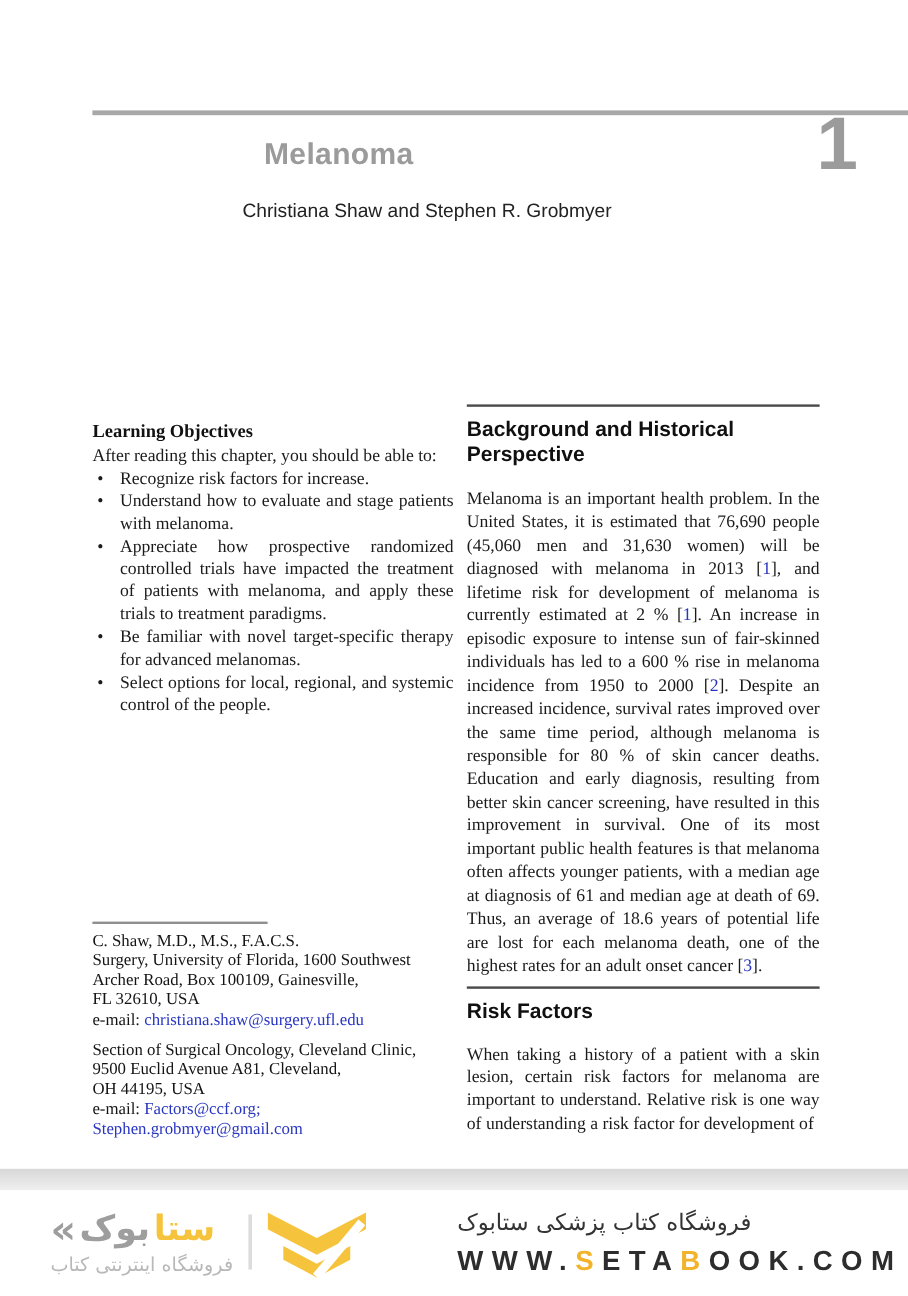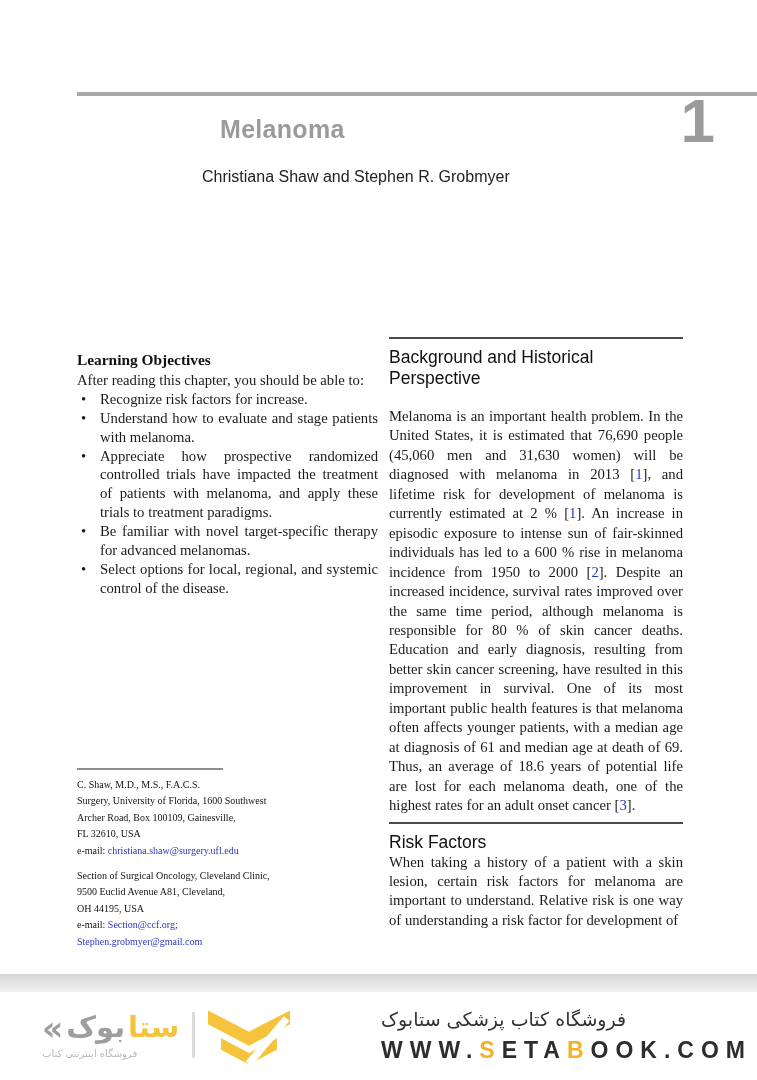--- a/index.html
+++ b/index.html
@@ -24,49 +24,49 @@
   .col-left  { position:absolute; left:77px;  width:301px; }
   .col-right { position:absolute; left:389px; width:294px; }
 
   .objectives { top:351px; font-size:14.7px; line-height:18.9px; }
   .obj-heading { font-weight:bold; font-size:15.4px; margin:0 0 1px 0; color:#111; }
   .obj-intro { white-space:nowrap; }
   .obj-list { margin:0; padding:0; list-style:none; }
   .obj-list li { position:relative; padding-left:23px; text-align:justify; }
   .obj-list li::before { content:"\2022"; position:absolute; left:4px; }
 
-  .footnotes { top:768px; font-size:10px; line-height:16.4px; color:#131313; }
+  .footnotes { top:768px; font-size:14px; line-height:16.4px; color:#131313; }
   .fn-rule { width:146px; height:2px; background:#8f8f8f; margin-bottom:7px; }
   .fn-block { white-space:nowrap; }
   .fn-block + .fn-block { margin-top:9px; }
   .link, a.link { color:var(--link-blue,#2936c1); text-decoration:none; }
 
   .sec-block .sec-rule { height:2px; background:#4a4a4a; margin-bottom:8px; }
-  .sec-heading { font-family:"Liberation Sans",sans-serif; font-weight:normal;
+  .sec-heading { font-family:"Liberation Sans",sans-serif; font-weight:bold;
     font-size:17.5px; line-height:20.5px; margin:0; color:#101010; }
   .bg-block { top:337px; }
   .rf-block { top:822px; }
   .para { text-align:justify; font-size:14.7px; line-height:19.45px; }
   .bg-block .para { margin-top:19px; }
-  .rf-block .para { }
+  .rf-block .para { margin-top:17px; }
   .para .cite { color:var(--link-blue,#2936c1); }
 
   
   .prefooter-shade { position:absolute; left:0; top:974px; width:100%; height:18px;
     background:linear-gradient(to bottom,#d7d7d7,#f0f0f0); }
   .footer { position:absolute; left:0; top:992px; width:100%; height:88px; background:#ffffff; }
 
   .footer-left { position:absolute; left:42px; top:10px; display:flex;
     align-items:center; gap:13px; }
   .wordmark { display:flex; align-items:center; gap:3px;
     font-family:"DejaVu Sans",sans-serif; font-weight:bold; font-size:29px; line-height:1.1; }
   .wm-chev { color:var(--wordmark-gray,#9e9e9e); font-size:33px; line-height:1; }
   .wm-gray { color:var(--wordmark-gray,#9e9e9e); }
   .wm-gold { color:var(--brand-yellow,#f6c33d); }
-  .tagline { font-family:"DejaVu Sans",sans-serif; font-size:10px;
+  .tagline { font-family:"DejaVu Sans",sans-serif; font-size:16px;
     color:var(--tagline-gray,#b8b8b8); direction:rtl; text-align:left; margin-top:3px; }
   .logo-divider { width:3px; height:46px; background:#dcdcdc; }
   .emblem { color:var(--brand-yellow,#f6c33d); }
   .emblem svg { display:block; }
 
   .footer-right { position:absolute; right:12px; top:16px; text-align:left; }
   .persian-title { font-family:"DejaVu Sans",sans-serif; font-size:19px;
     color:#333; direction:rtl; }
   .site-url { margin-top:7px; font-family:"Liberation Sans",sans-serif;
     font-weight:bold; font-size:23px; letter-spacing:7px; margin-right:-7px;
@@ -84,38 +84,38 @@
   <div class="authors">Christiana Shaw and Stephen R. Grobmyer</div>
 
   <div class="col-left objectives">
     <p class="obj-heading">Learning Objectives</p>
     <div class="obj-intro">After reading this chapter, you should be able to:</div>
     <ul class="obj-list">
       <li>Recognize risk factors for increase.</li>
       <li>Understand how to evaluate and stage patients with melanoma.</li>
       <li>Appreciate how prospective randomized controlled trials have impacted the treatment of patients with melanoma, and apply these trials to treatment paradigms.</li>
       <li>Be familiar with novel target-specific therapy for advanced melanomas.</li>
-      <li>Select options for local, regional, and systemic control of the disease.</li>
+      <li>Select options for local, regional, and systemic control of the people.</li>
     </ul>
   </div>
 
   <div class="col-left footnotes">
     <div class="fn-rule"></div>
     <div class="fn-block">
       <div>C. Shaw, M.D., M.S., F.A.C.S.</div>
       <div>Surgery, University of Florida, 1600 Southwest</div>
       <div>Archer Road, Box 100109, Gainesville,</div>
       <div>FL 32610, USA</div>
       <div><span>e-mail: </span><a href="#" class="link">christiana.shaw@surgery.ufl.edu</a></div>
     </div>
     <div class="fn-block">
       <div>Section of Surgical Oncology, Cleveland Clinic,</div>
       <div>9500 Euclid Avenue A81, Cleveland,</div>
       <div>OH 44195, USA</div>
-      <div><span>e-mail: </span><a href="#" class="link">Section@ccf.org;</a></div>
+      <div><span>e-mail: </span><a href="#" class="link">Factors@ccf.org;</a></div>
       <div><a href="#" class="link">Stephen.grobmyer@gmail.com</a></div>
     </div>
   </div>
 
   <div class="col-right sec-block bg-block">
     <div class="sec-rule"></div>
     <h2 class="sec-heading">Background and Historical Perspective</h2>
     <div class="para"><span>Melanoma is an important health problem. In the United States, it is estimated that 76,690 people (45,060 men and 31,630 women) will be diagnosed with melanoma in 2013 [</span><span class="cite">1</span><span>], and lifetime risk for development of melanoma is currently estimated at 2 % [</span><span class="cite">1</span><span>]. An increase in episodic exposure to intense sun of fair-skinned individuals has led to a 600 % rise in melanoma incidence from 1950 to 2000 [</span><span class="cite">2</span><span>]. Despite an increased incidence, survival rates improved over the same time period, although melanoma is responsible for 80 % of skin cancer deaths. Education and early diagnosis, resulting from better skin cancer screening, have resulted in this improvement in survival. One of its most important public health features is that melanoma often affects younger patients, with a median age at diagnosis of 61 and median age at death of 69. Thus, an average of 18.6 years of potential life are lost for each melanoma death, one of the highest rates for an adult onset cancer [</span><span class="cite">3</span><span>].</span></div>
   </div>
 

